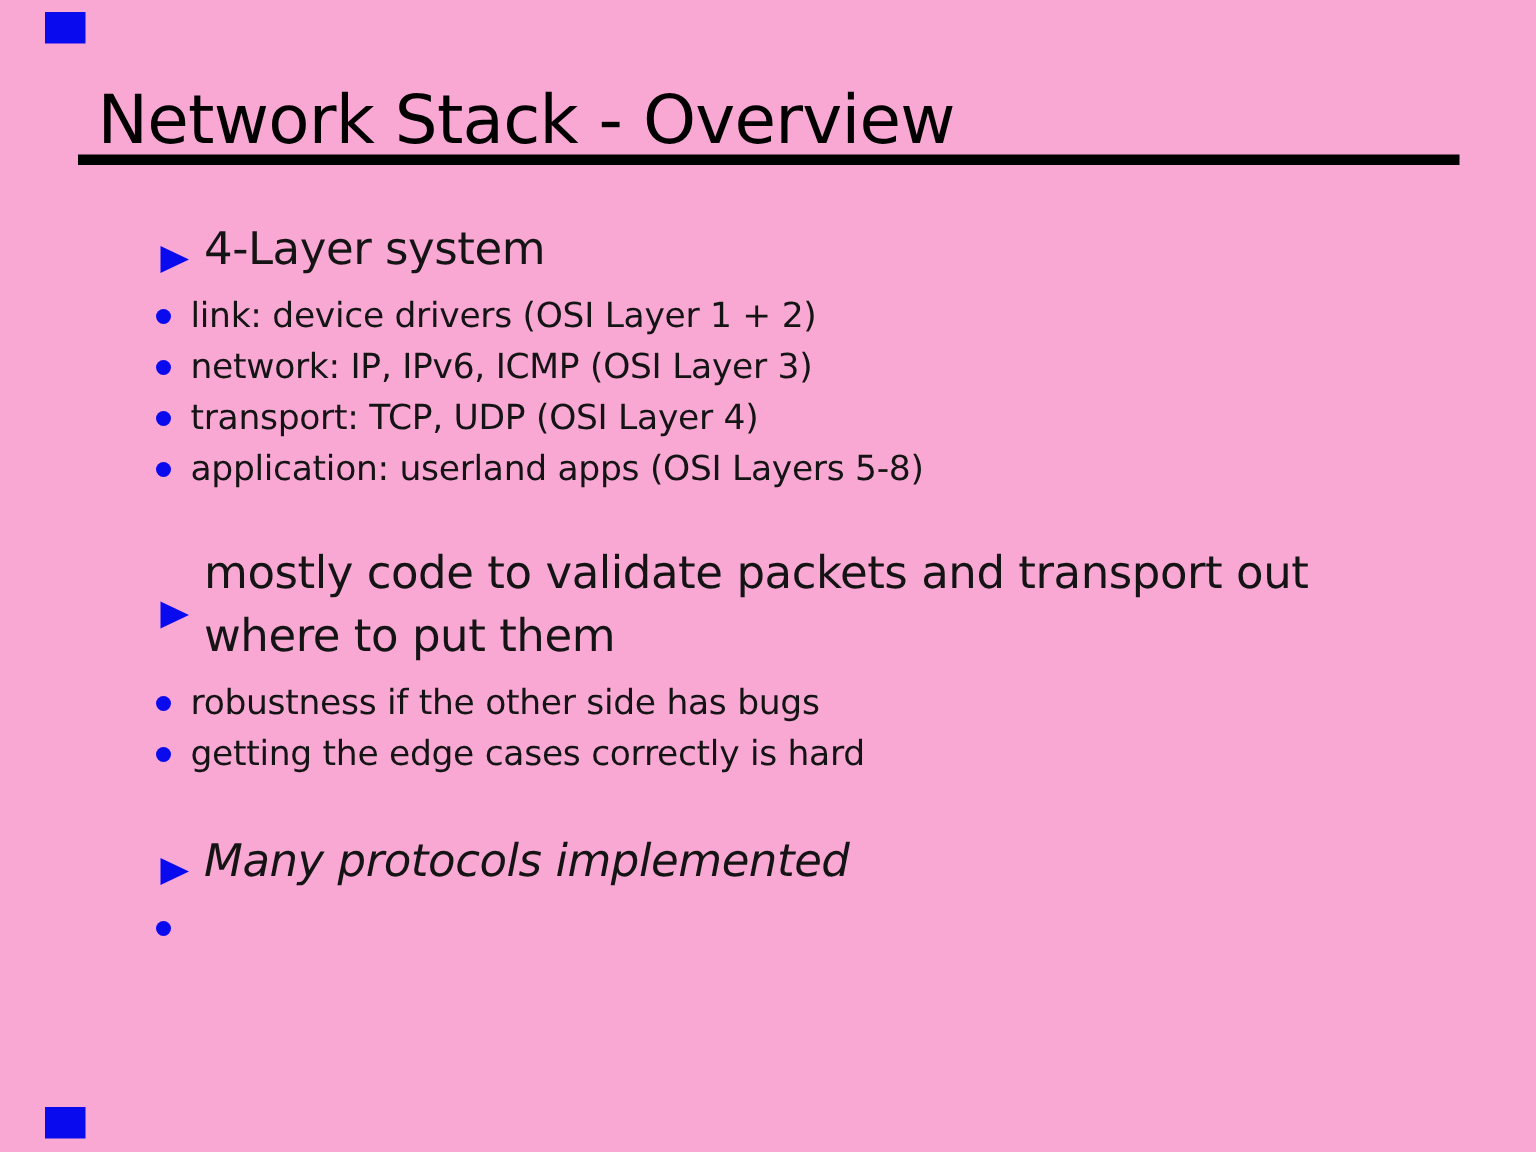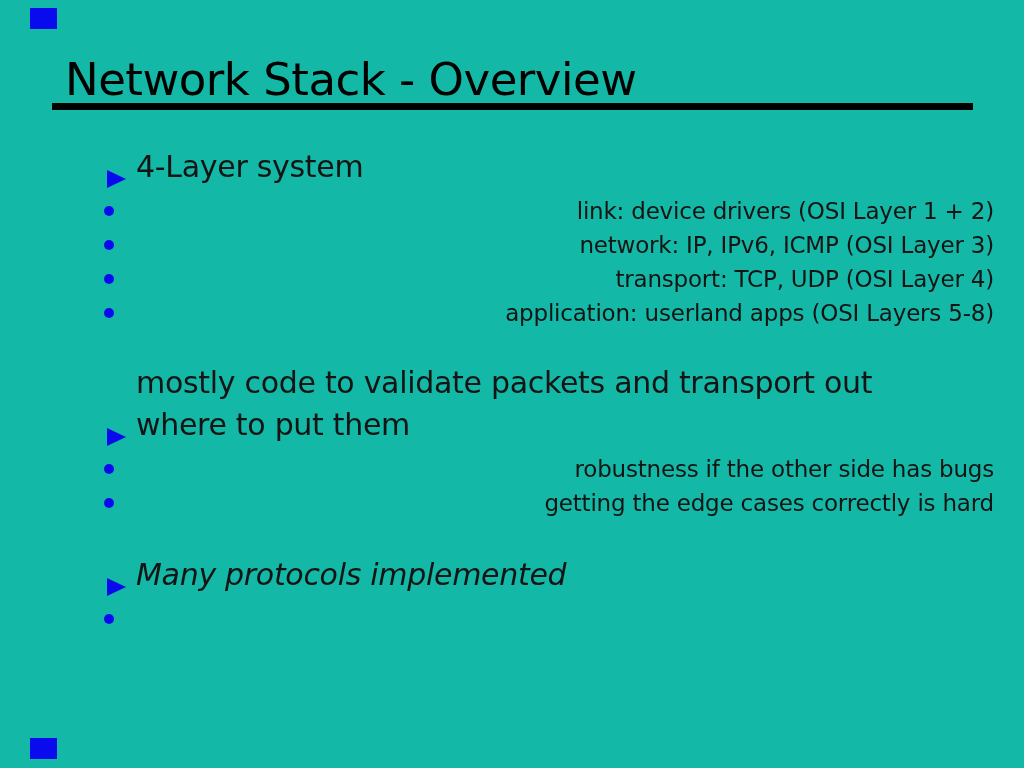--- a/index.html
+++ b/index.html
@@ -4,21 +4,21 @@
 <style>
   html, body {
     margin: 0;
     padding: 0;
     background: #ffffff;
   }
   .slide {
     position: relative;
     width: 1024px;
     height: 768px;
-    background: #14b8a6;
+    background: #f9a8d4;
     overflow: hidden;
     font-family: "DejaVu Sans", "Liberation Sans", sans-serif;
   }
   .corner-marker {
     position: absolute;
     left: 30px;
     width: 27px;
     height: 21px;
     background: var(--accent-blue, #0a0aef);
   }
@@ -46,21 +46,21 @@
 
   .section {
     position: absolute;
     left: 78px;
     right: 30px;
   }
   .section-1 { top: 146px; }
   .section-2 { top: 362px; }
   .section-3 { top: 554px; font-style: italic; }
 
-  .heading-row { display: flex; align-items: flex-end; padding-left: 29px; }
+  .heading-row { display: flex; align-items: center; padding-left: 29px; }
   .triangle-bullet {
     flex: none;
     width: 0;
     height: 0;
     border-left: 19px solid var(--accent-blue, #0a0aef);
     border-top: 9.5px solid transparent;
     border-bottom: 9.5px solid transparent;
     margin-top: 12px;
   }
   .heading-lines {
@@ -77,21 +77,20 @@
     margin: 6px 0 0 0;
     padding: 0 0 0 26px;
   }
   .item {
     display: flex;
     align-items: flex-start;
     font-size: 23px;
     line-height: 34px;
     letter-spacing: -0.2px;
     color: var(--body-text, #141414);
-    justify-content: space-between;
   }
   .dot-bullet {
     flex: none;
     width: 10px;
     height: 10px;
     border-radius: 50%;
     background: var(--accent-blue, #0a0aef);
     margin-top: 12px;
   }
   .item-text {

